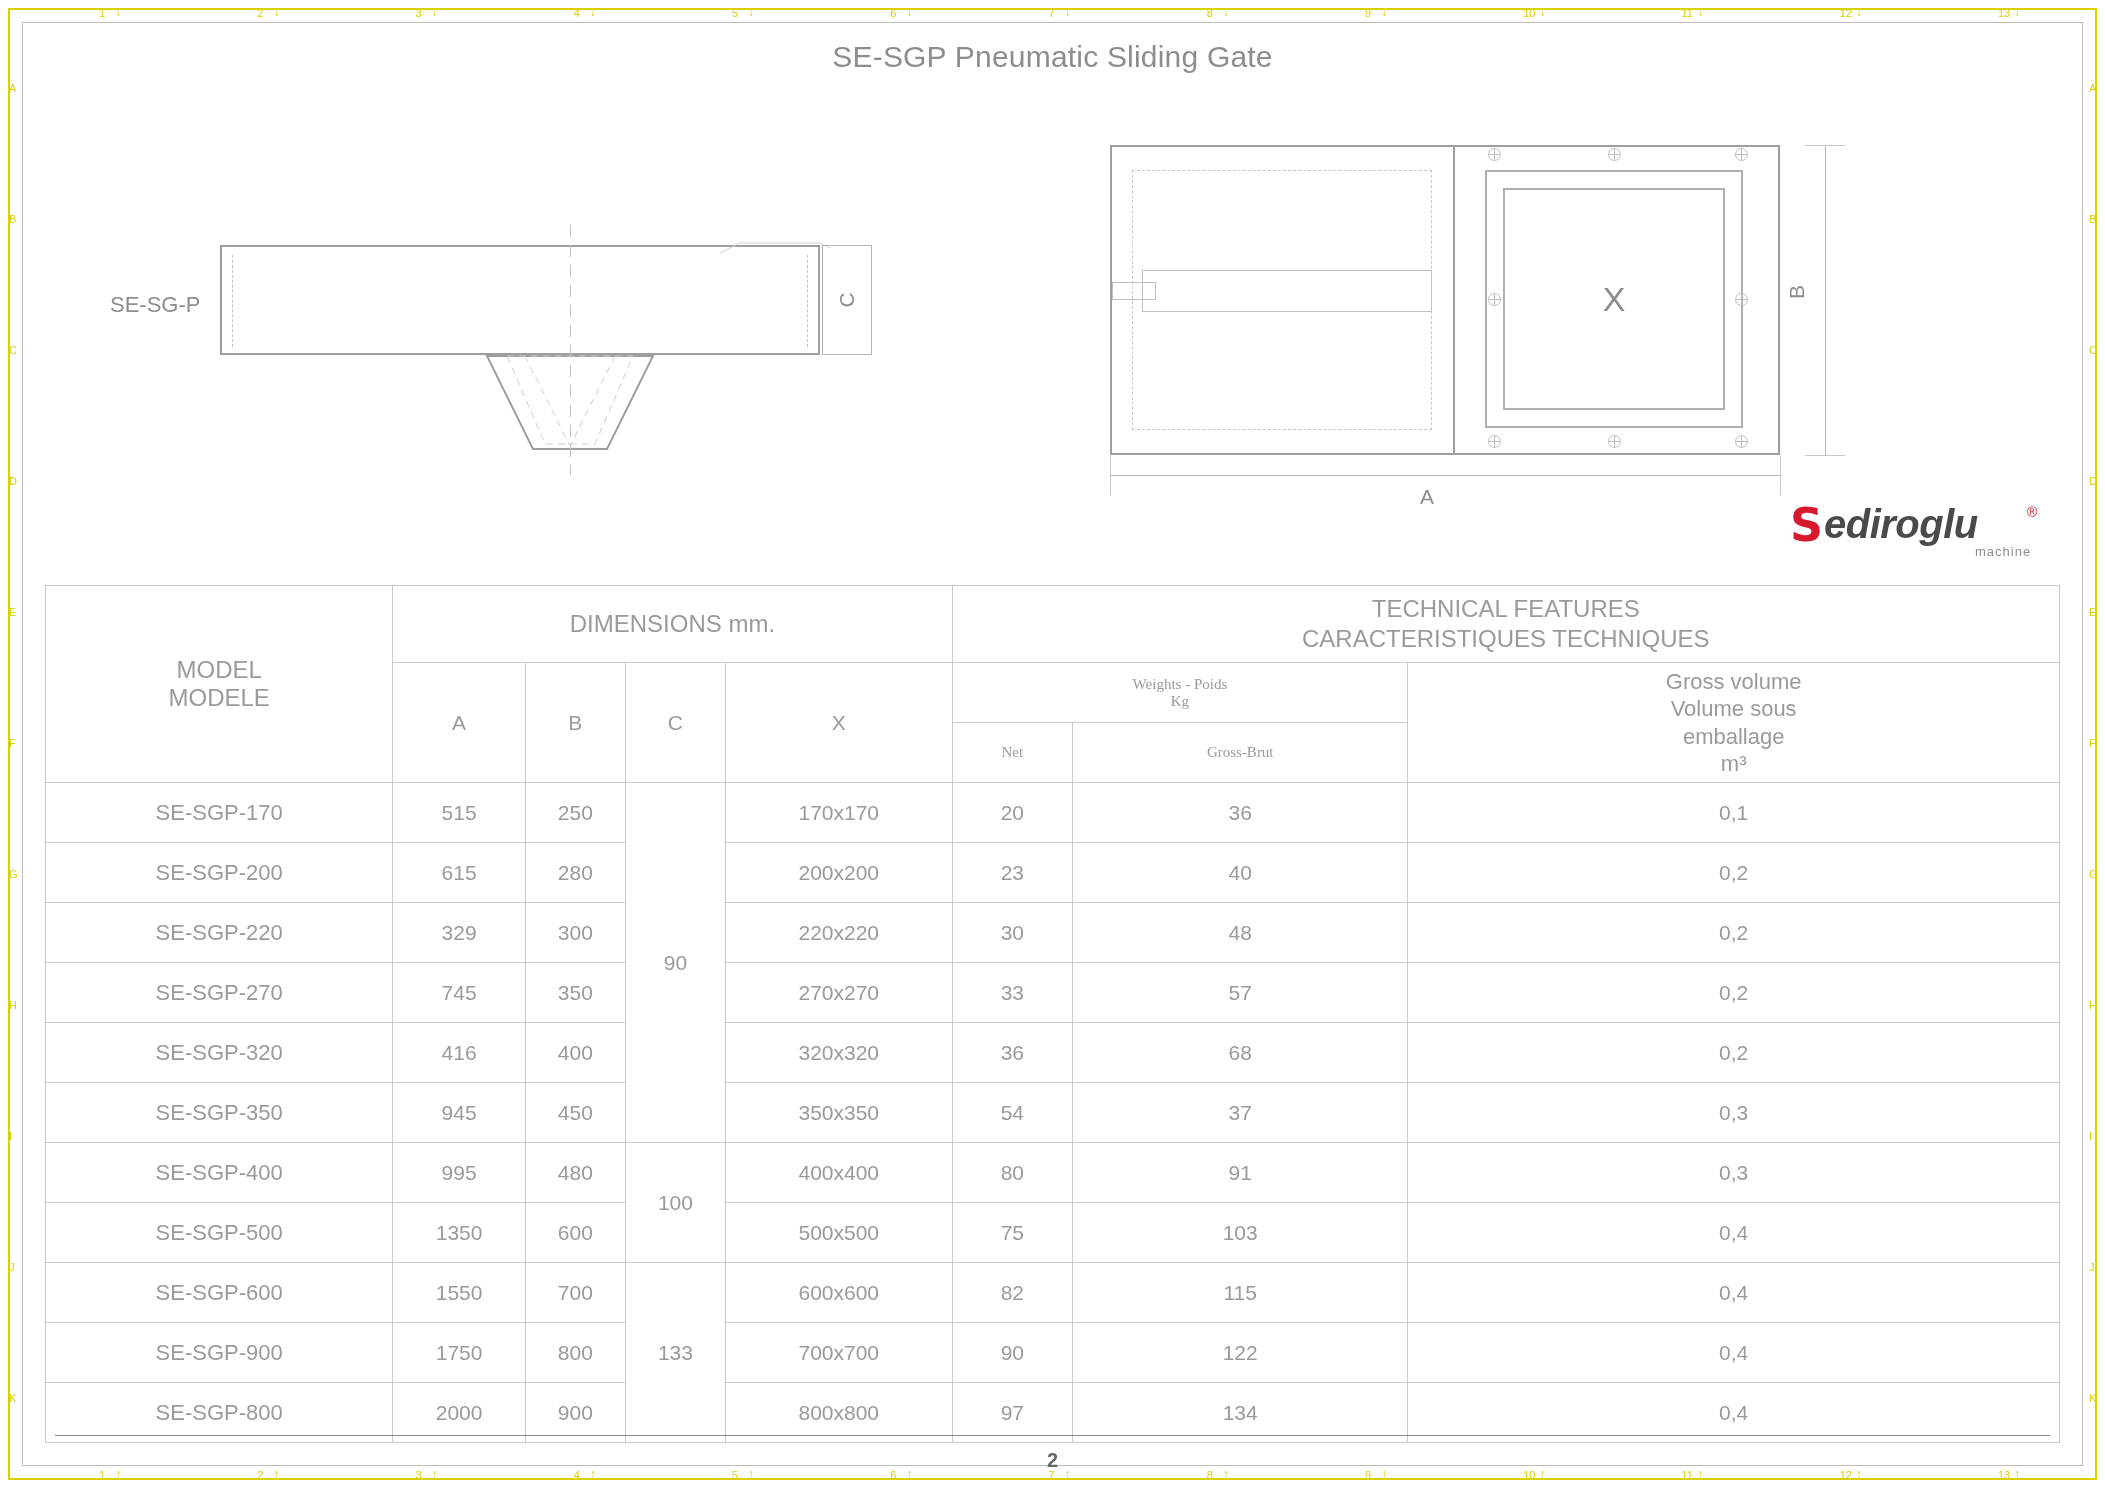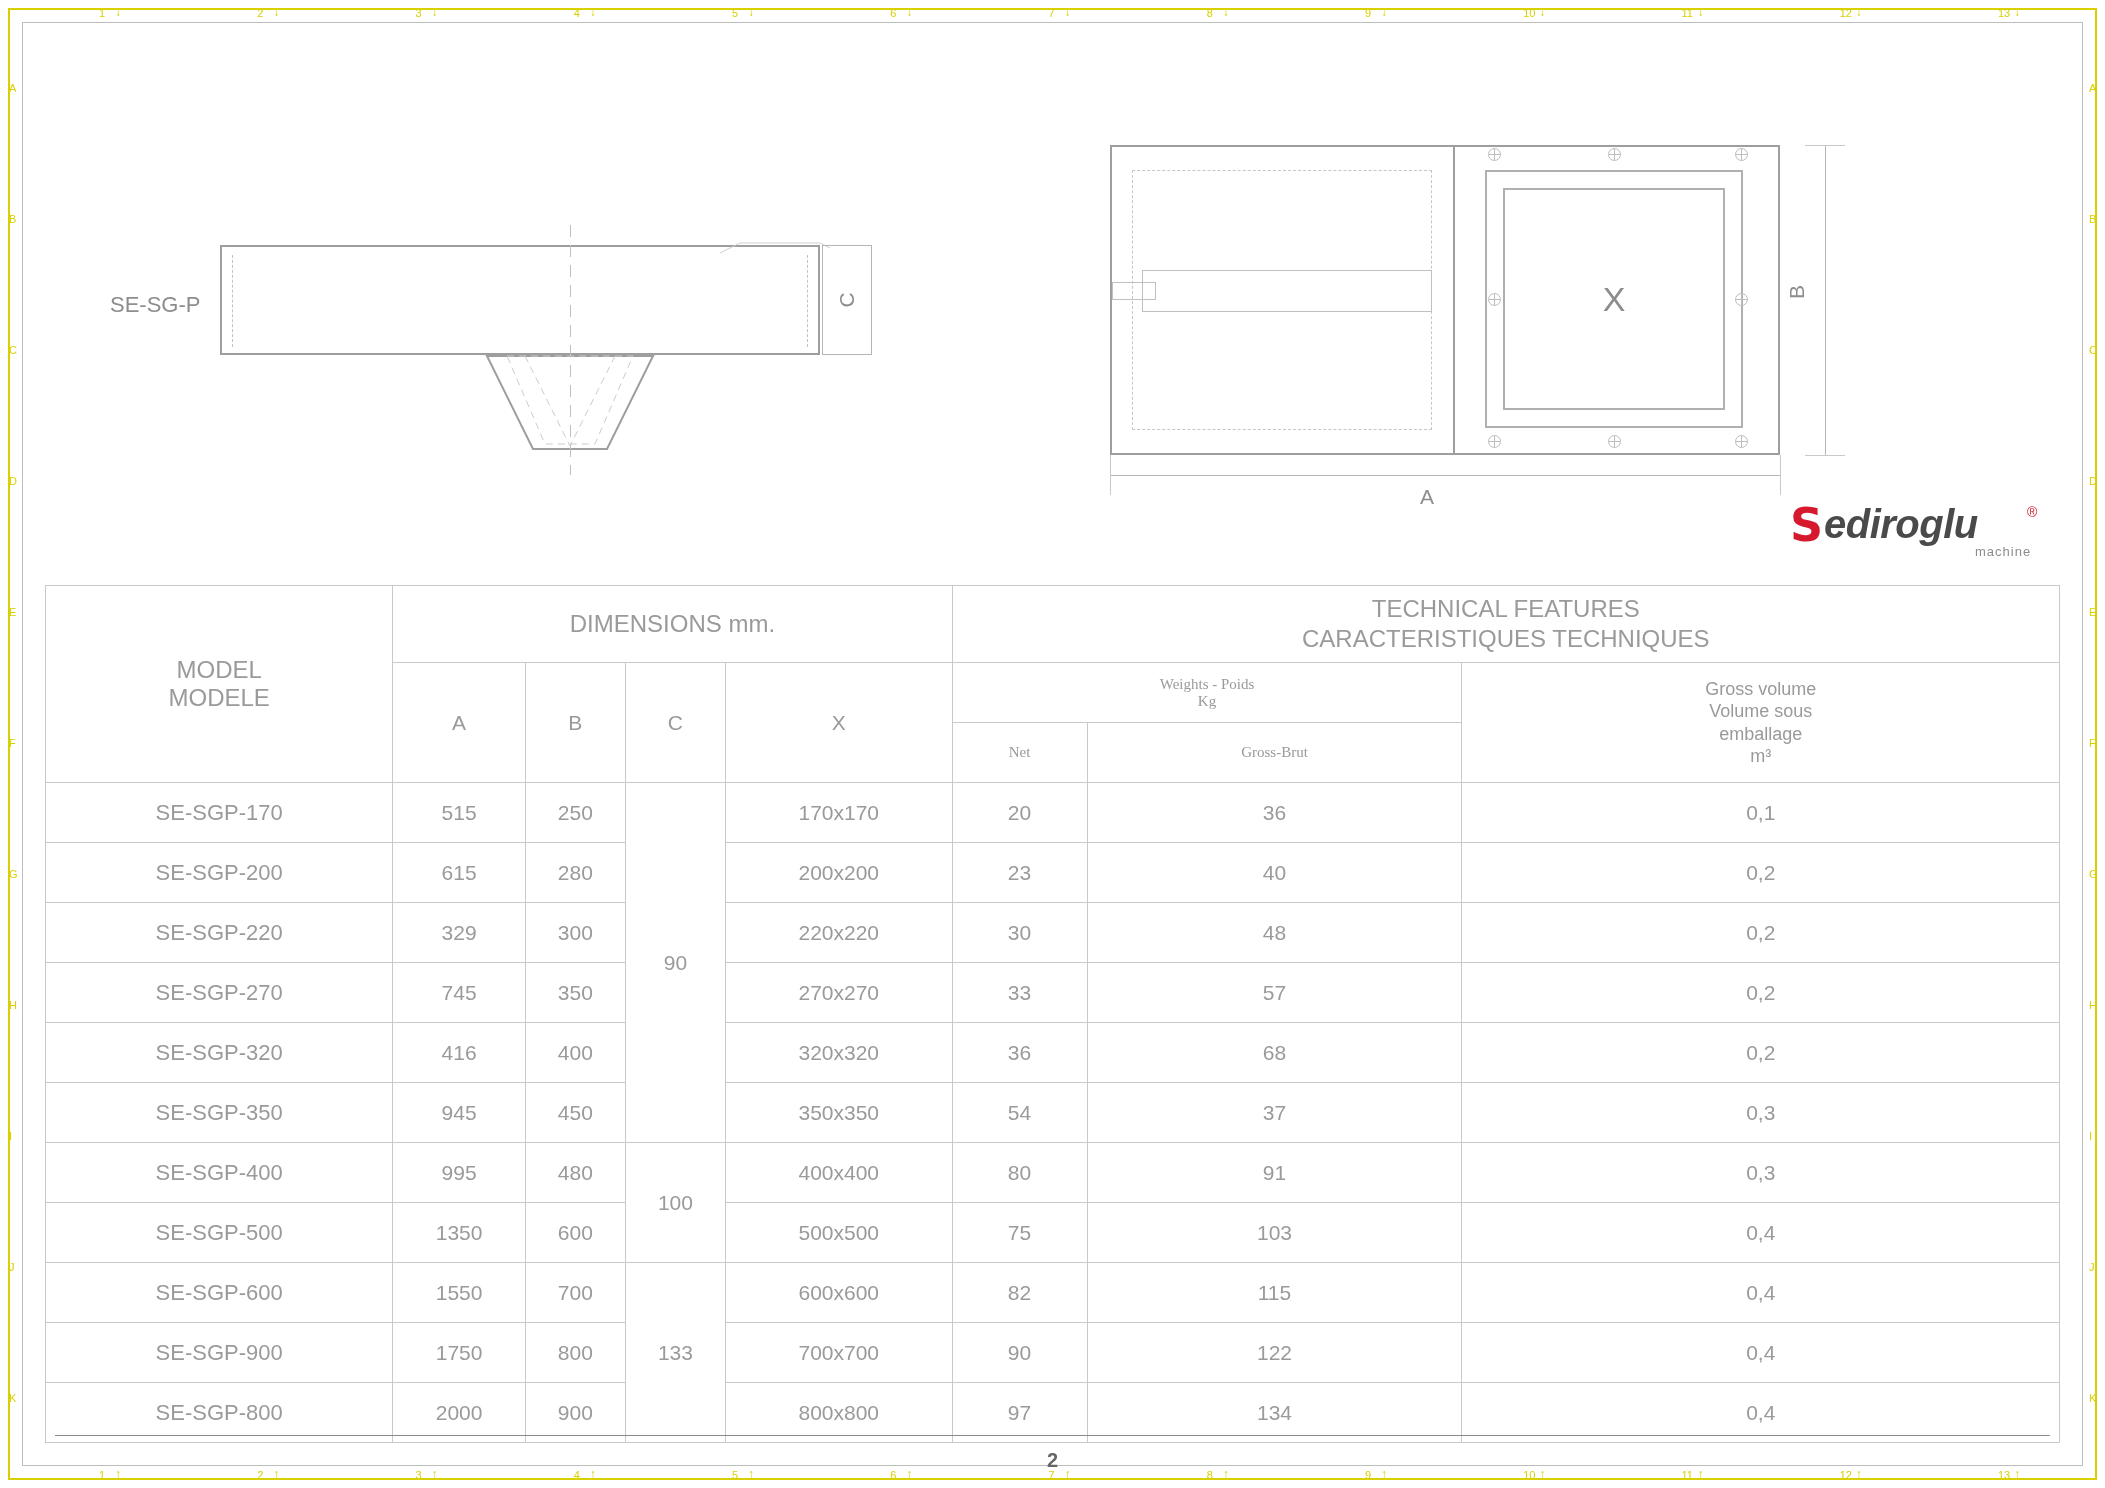--- a/index.html
+++ b/index.html
@@ -318,21 +318,21 @@
     height: 76px;
     font-size: 24px;
     border-radius: 22px 22px 0 0;
   }
   table.spec th.model {
     font-size: 24px;
     border-radius: 22px 22px 0 0;
   }
   .tf-two-line { line-height: 1.25; }
   .sub-head { font-size: 15px; font-family: Liberation Serif, serif; }
-  .small-head { font-size: 18px; line-height: 1.25; margin-top: 24px; }
+  .small-head { font-size: 22px; line-height: 1.25; margin-top: 24px; }
   td.model-cell { font-size: 22px; text-align: center; }
   .nowrap { white-space: nowrap; }
 </style>
 </head>
 <body>
 
 <div id="page">
 
   <div class="frame-outer"></div>
   <div class="frame-inner"></div>
@@ -407,20 +407,21 @@
       <div class="ticklabel" style="left: 9px; top: 999.818px;">H</div>
       <div class="ticklabel" style="left: 2089px; top: 999.818px;">H</div>
       <div class="ticklabel" style="left: 9px; top: 1130.73px;">I</div>
       <div class="ticklabel" style="left: 2089px; top: 1130.73px;">I</div>
       <div class="ticklabel" style="left: 9px; top: 1261.64px;">J</div>
       <div class="ticklabel" style="left: 2089px; top: 1261.64px;">J</div>
       <div class="ticklabel" style="left: 9px; top: 1392.55px;">K</div>
       <div class="ticklabel" style="left: 2089px; top: 1392.55px;">K</div>
     </div>
 
+  <div class="doc-title">SE-SGP Pneumatic Sliding Gate</div>
 
   <div class="drawing-left">
     <div class="side-label">SE-SG-P</div>
     <div class="body-rect"></div>
     <div class="body-rect-inner"></div>
 
     <div class="hopper">
       <svg width="170" height="105" viewBox="0 0 170 105">
         <path d="M2,2 L168,2 L122,95 L48,95 Z" fill="none" stroke="#9e9e9e" stroke-width="2"></path>
         <line x1="48" y1="95" x2="122" y2="95" stroke="#9e9e9e" stroke-width="2"></line>

